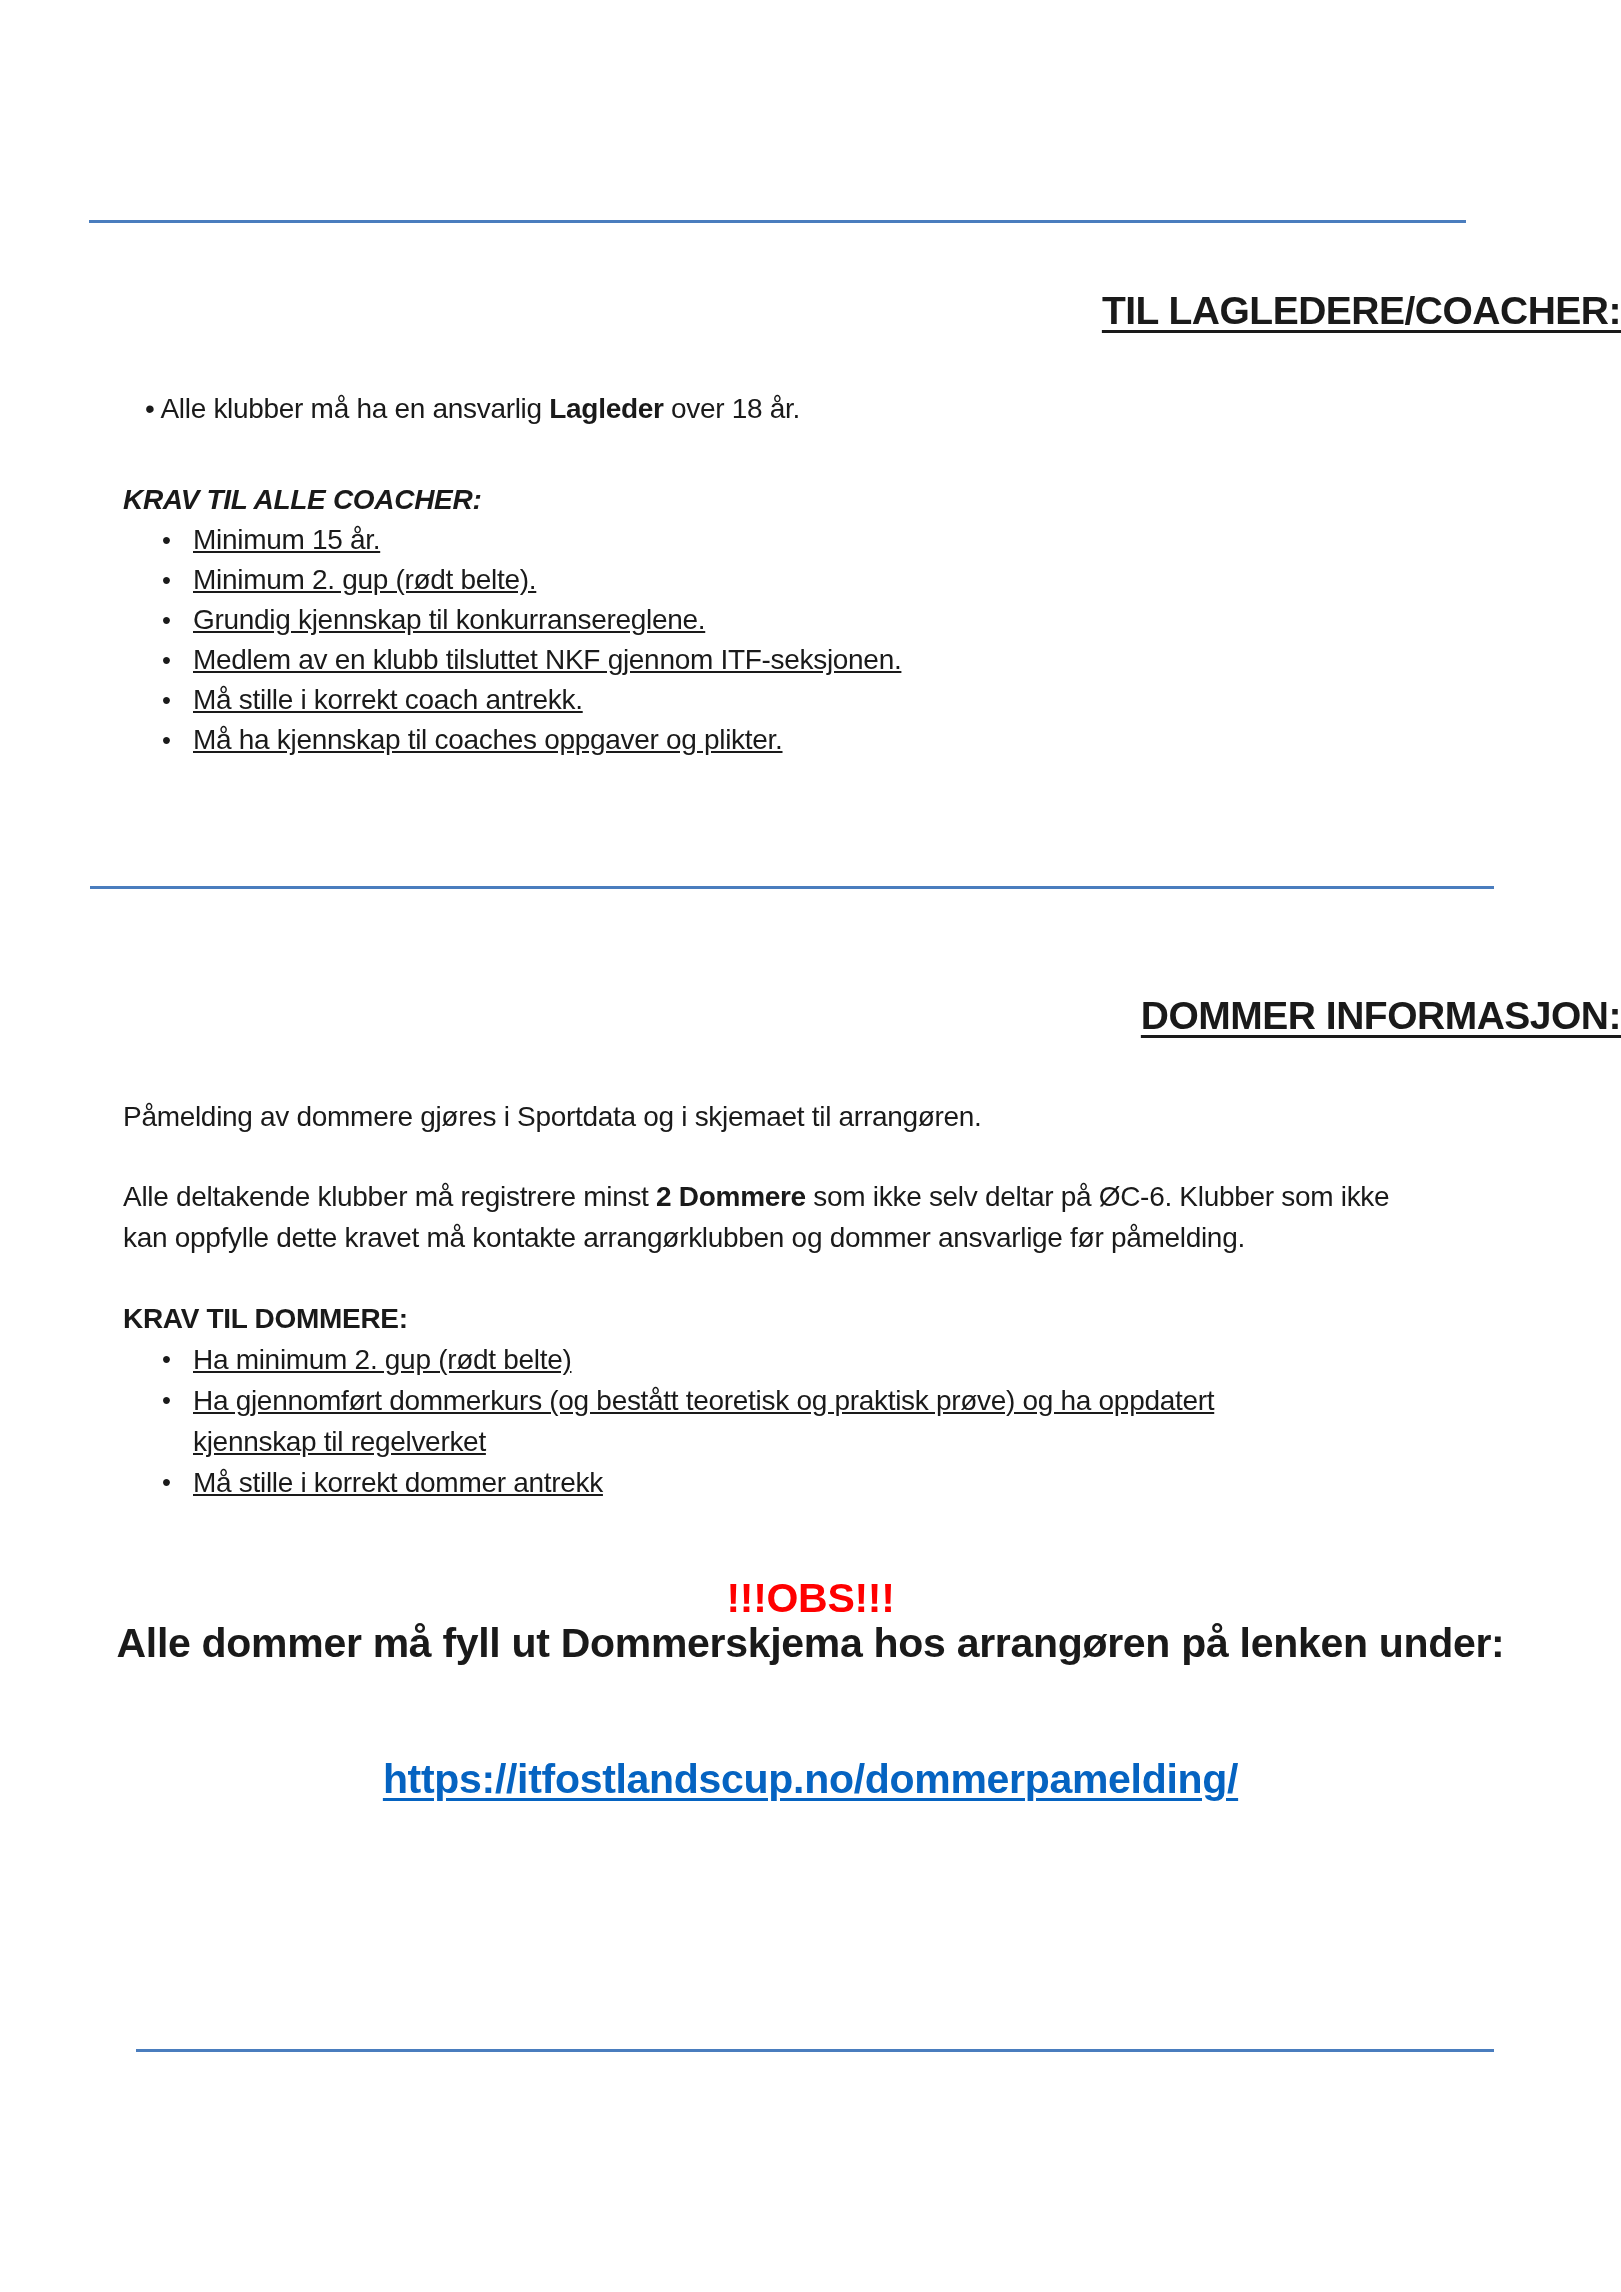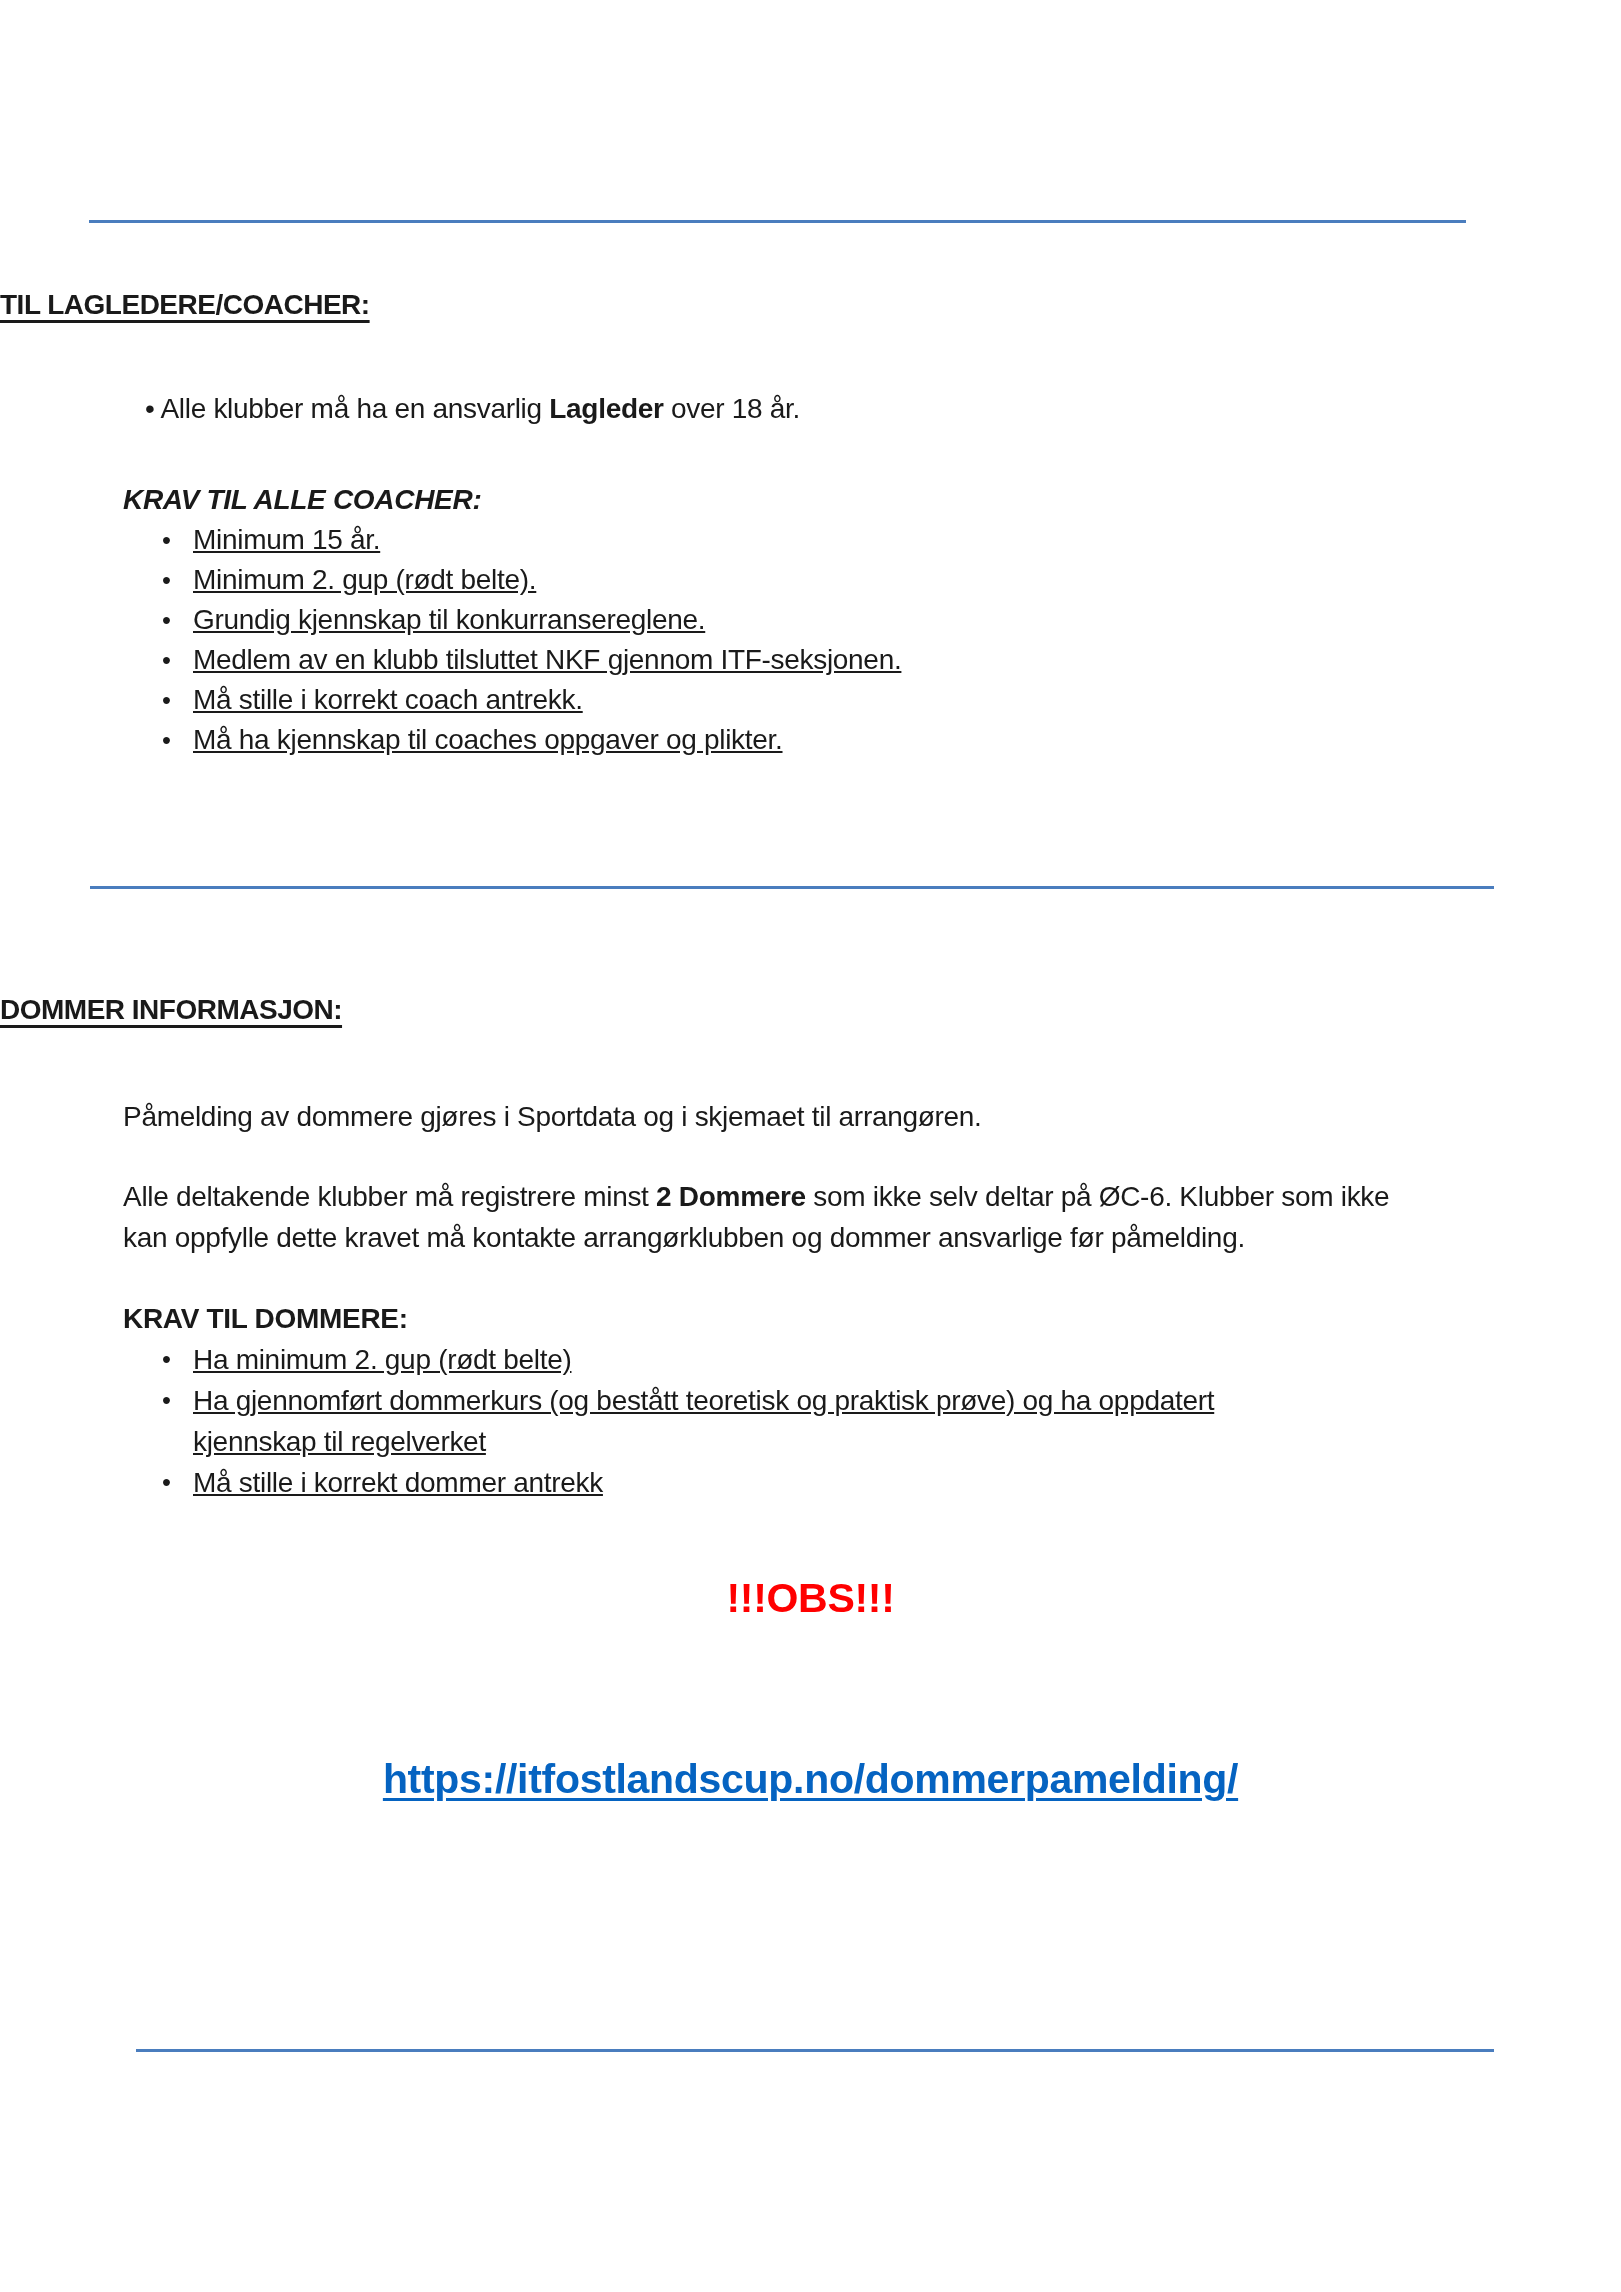--- a/index.html
+++ b/index.html
@@ -23,22 +23,22 @@
     height: 2.9px;
     background: #4a7dbe;
   }
   .rule-top    { left: 89px;  top: 220px;  width: 1377px; }
   .rule-middle { left: 90px;  top: 886px;  width: 1404px; }
   .rule-bottom { left: 136px; top: 2049px; width: 1358px; }
 
   .section-title {
     position: absolute;
     left: 0; right: 0;
-    text-align: left;
-    font-size: 28px;
+    text-align: right;
+    font-size: 39px;
     font-weight: bold;
     letter-spacing: -0.5px;
     text-decoration: underline;
     text-decoration-thickness: 2.9px;
     text-underline-offset: 5.9px;
   }
   .title-coaches  { top: 289px; }
   .title-referees { top: 994px; }
 
   .body-text {
@@ -163,20 +163,21 @@
       <span class="bullet-text wrap2"><span>Ha gjennomført dommerkurs (og bestått teoretisk og praktisk prøve) og ha oppdatert</span><br><span>kjennskap til regelverket</span></span>
     </div>
     <div class="bullet-row">
       <span class="bullet-marker">•</span>
       <span class="bullet-text">Må stille i korrekt dommer antrekk</span>
     </div>
   </div>
 
   <div class="centered-block obs-alert">!!!OBS!!!</div>
 
+  <div class="centered-block form-instruction">Alle dommer må fyll ut Dommerskjema hos arrangøren på lenken under:</div>
 
   <div class="centered-block signup-link-wrap">
     <a class="signup-link">https://itfostlandscup.no/dommerpamelding/</a>
   </div>
 
   <div class="rule rule-bottom"></div>
 
 </div>
 
 

